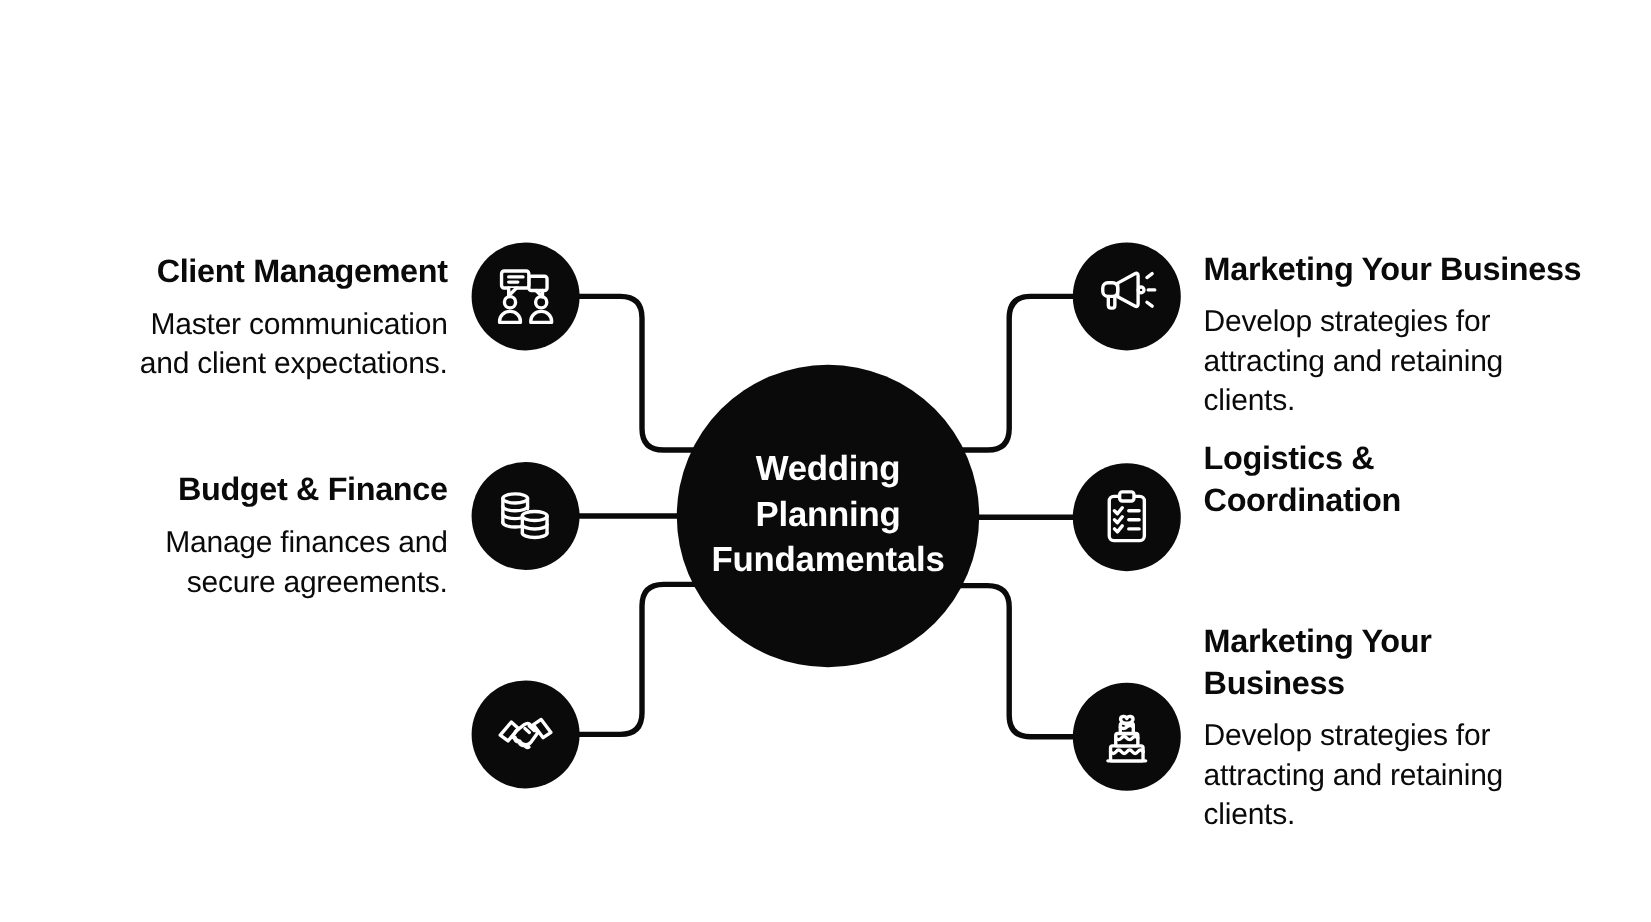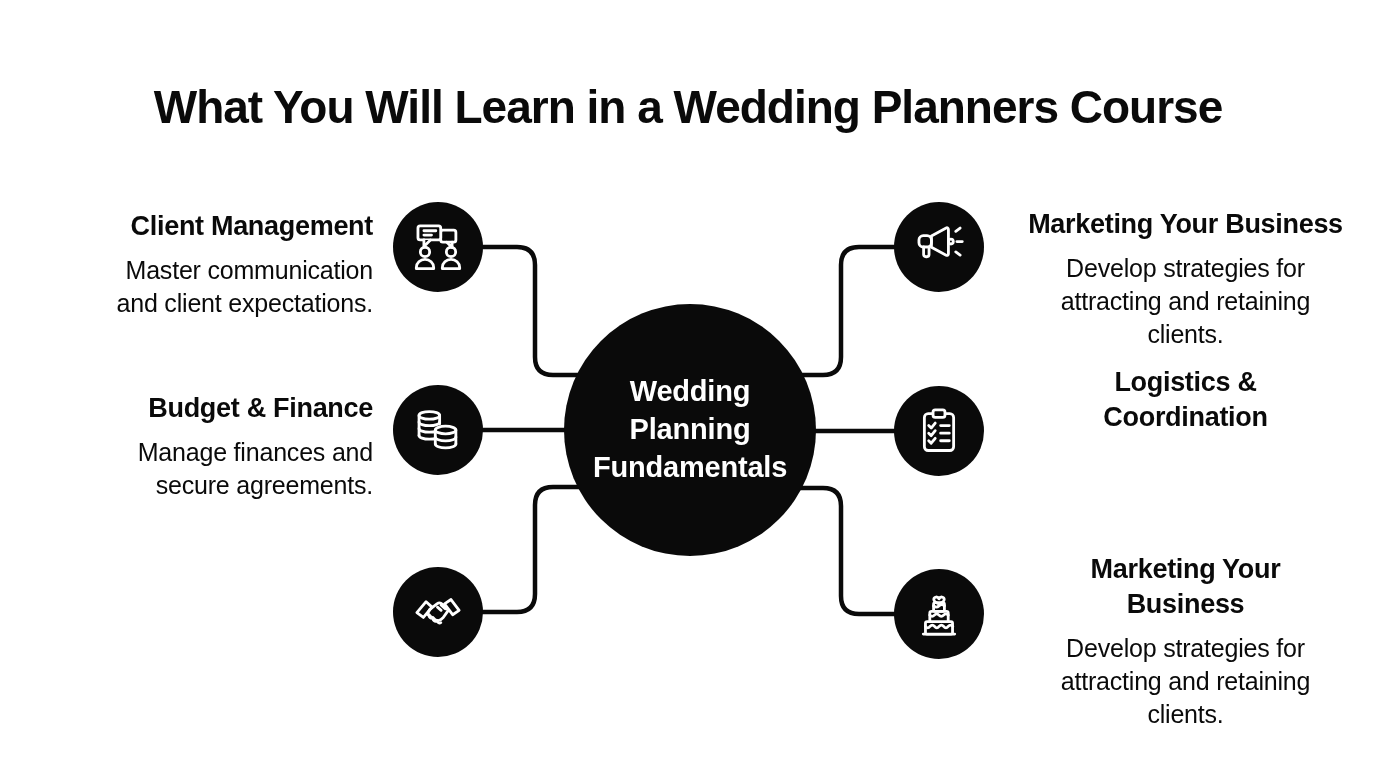--- a/index.html
+++ b/index.html
@@ -21,35 +21,34 @@
     color:#ffffff;font-size:29px;font-weight:bold;text-align:center;
     line-height:1.3;white-space:pre-line;letter-spacing:-0.2px;
   }
   .icon-node{
     position:absolute;width:90px;height:90px;border-radius:50%;background:#0a0a0a;
     display:flex;align-items:center;justify-content:center;
   }
   .icon-node svg{display:block;}
   .item{position:absolute;width:330px;}
   .item.left{text-align:right;}
-  .item.right{width:365px;text-align:center;}
+  .item.right{width:365px;text-align:left;}
   .item-title{
     font-size:27px;font-weight:bold;line-height:1.3;white-space:pre-line;letter-spacing:-0.3px;
   }
   .item-desc{
     font-size:25px;font-weight:normal;line-height:1.31;margin-top:10px;
     white-space:pre-line;letter-spacing:-0.2px;
   }
 </style>
 </head>
 <body>
 
 <div class="canvas">
 
-  <h1 class="title">What You Will Learn in a Wedding Planners Course</h1>
 
   <svg class="connectors" width="1376" height="768" viewBox="0 0 1376 768">
     <path d="M 438 247 H 517 Q 535 247 535 265 V 357 Q 535 375 553 375 H 645"></path>
     <path d="M 438 430 H 645"></path>
     <path d="M 438 612 H 517 Q 535 612 535 594 V 505 Q 535 487 553 487 H 645"></path>
     <path d="M 939 247 H 859 Q 841 247 841 265 V 357 Q 841 375 823 375 H 735"></path>
     <path d="M 939 431 H 735"></path>
     <path d="M 939 614 H 859 Q 841 614 841 596 V 506 Q 841 488 823 488 H 735"></path>
   </svg>
 
@@ -149,21 +148,21 @@
     <div class="item-desc">Develop strategies for
 attracting and retaining
 clients.</div>
   </div>
 
   <div class="item right" style="left:1003px;top:365px;">
     <div class="item-title">Logistics &amp;
 Coordination</div>
   </div>
 
-  <div class="item right" style="left:1003px;top:552px;">
+  <div class="item right" style="left:1003px;top:517px;">
     <div class="item-title">Marketing Your
 Business</div>
     <div class="item-desc">Develop strategies for
 attracting and retaining
 clients.</div>
   </div>
 
 </div>
 
 </body></html>

